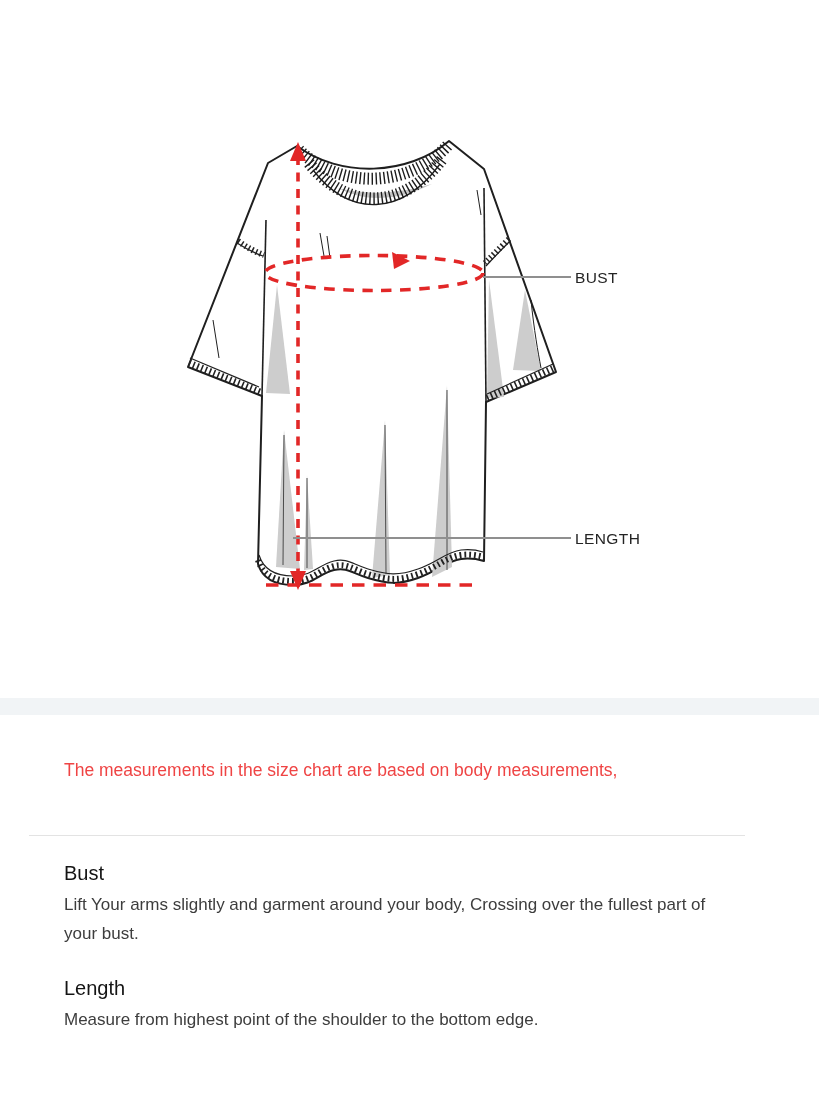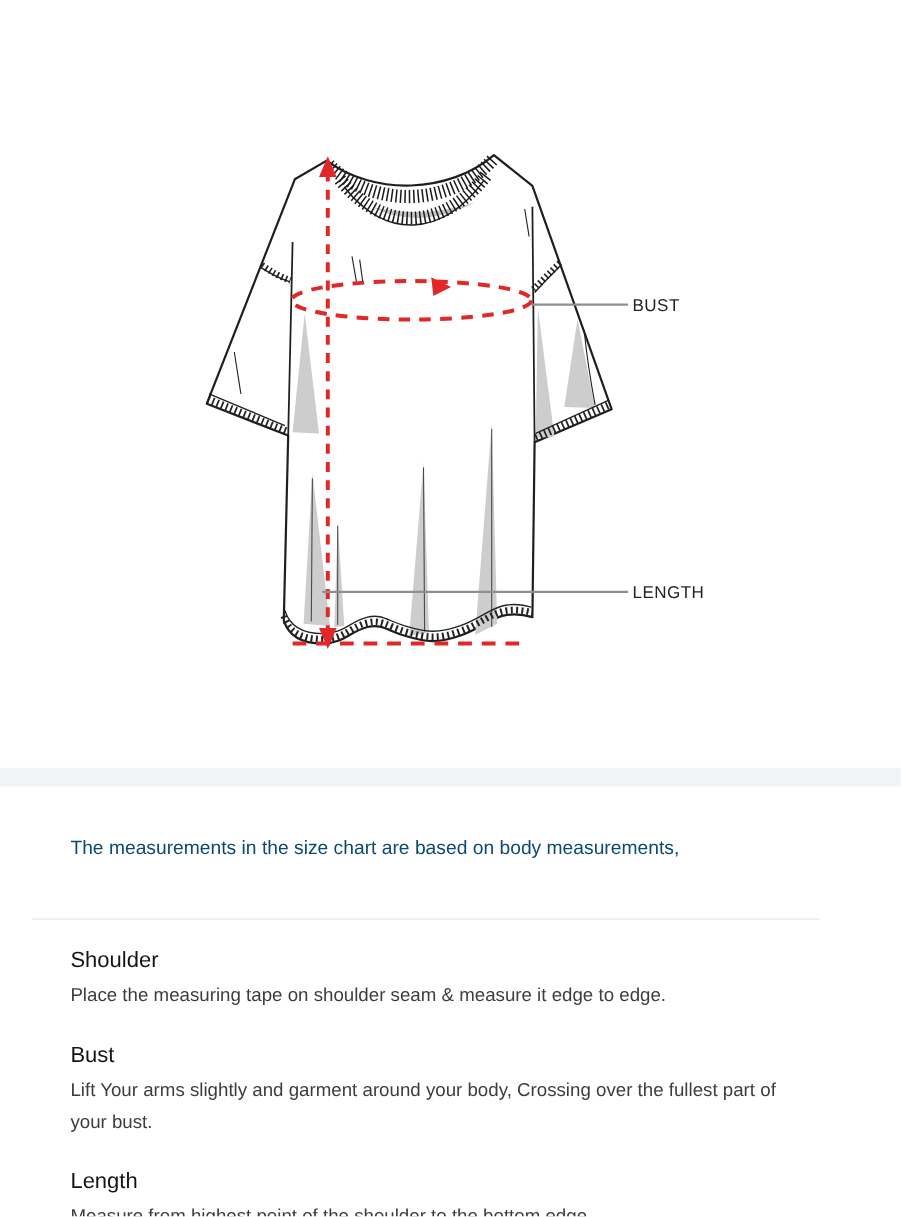--- a/index.html
+++ b/index.html
@@ -22,21 +22,21 @@
     position: absolute;
     top: 698px; left: 0;
     width: 819px; height: 17px;
     background: #f1f4f6;
   }
   .note {
     position: absolute;
     top: 756px; left: 64px;
     font-size: 17.5px;
     line-height: 29px;
-    color: #0c4a6e;
+    color: #ef4444;
   }
   .note div { white-space: pre-wrap; }
   .rule {
     position: absolute;
     top: 835px; left: 29px;
     width: 716px; height: 1px;
     background: #e3e3e3;
   }
   .sections {
     position: absolute;
@@ -154,24 +154,20 @@
   <div class="divider-band"></div>
 
   <div class="note">
     <div>The measurements in the size chart are based on body measurements,</div>
   </div>
 
   <div class="rule"></div>
 
   <div class="sections">
     <div class="section">
-      <h2>Shoulder</h2>
-      <p>Place the measuring tape on shoulder seam &amp; measure it edge to edge.</p>
-    </div>
-    <div class="section">
       <h2>Bust</h2>
       <p>Lift Your arms slightly and garment around your body, Crossing over the fullest part of your bust.</p>
     </div>
     <div class="section">
       <h2>Length</h2>
       <p>Measure from highest point of the shoulder to the bottom edge.</p>
     </div>
   </div>
 
 </div>

